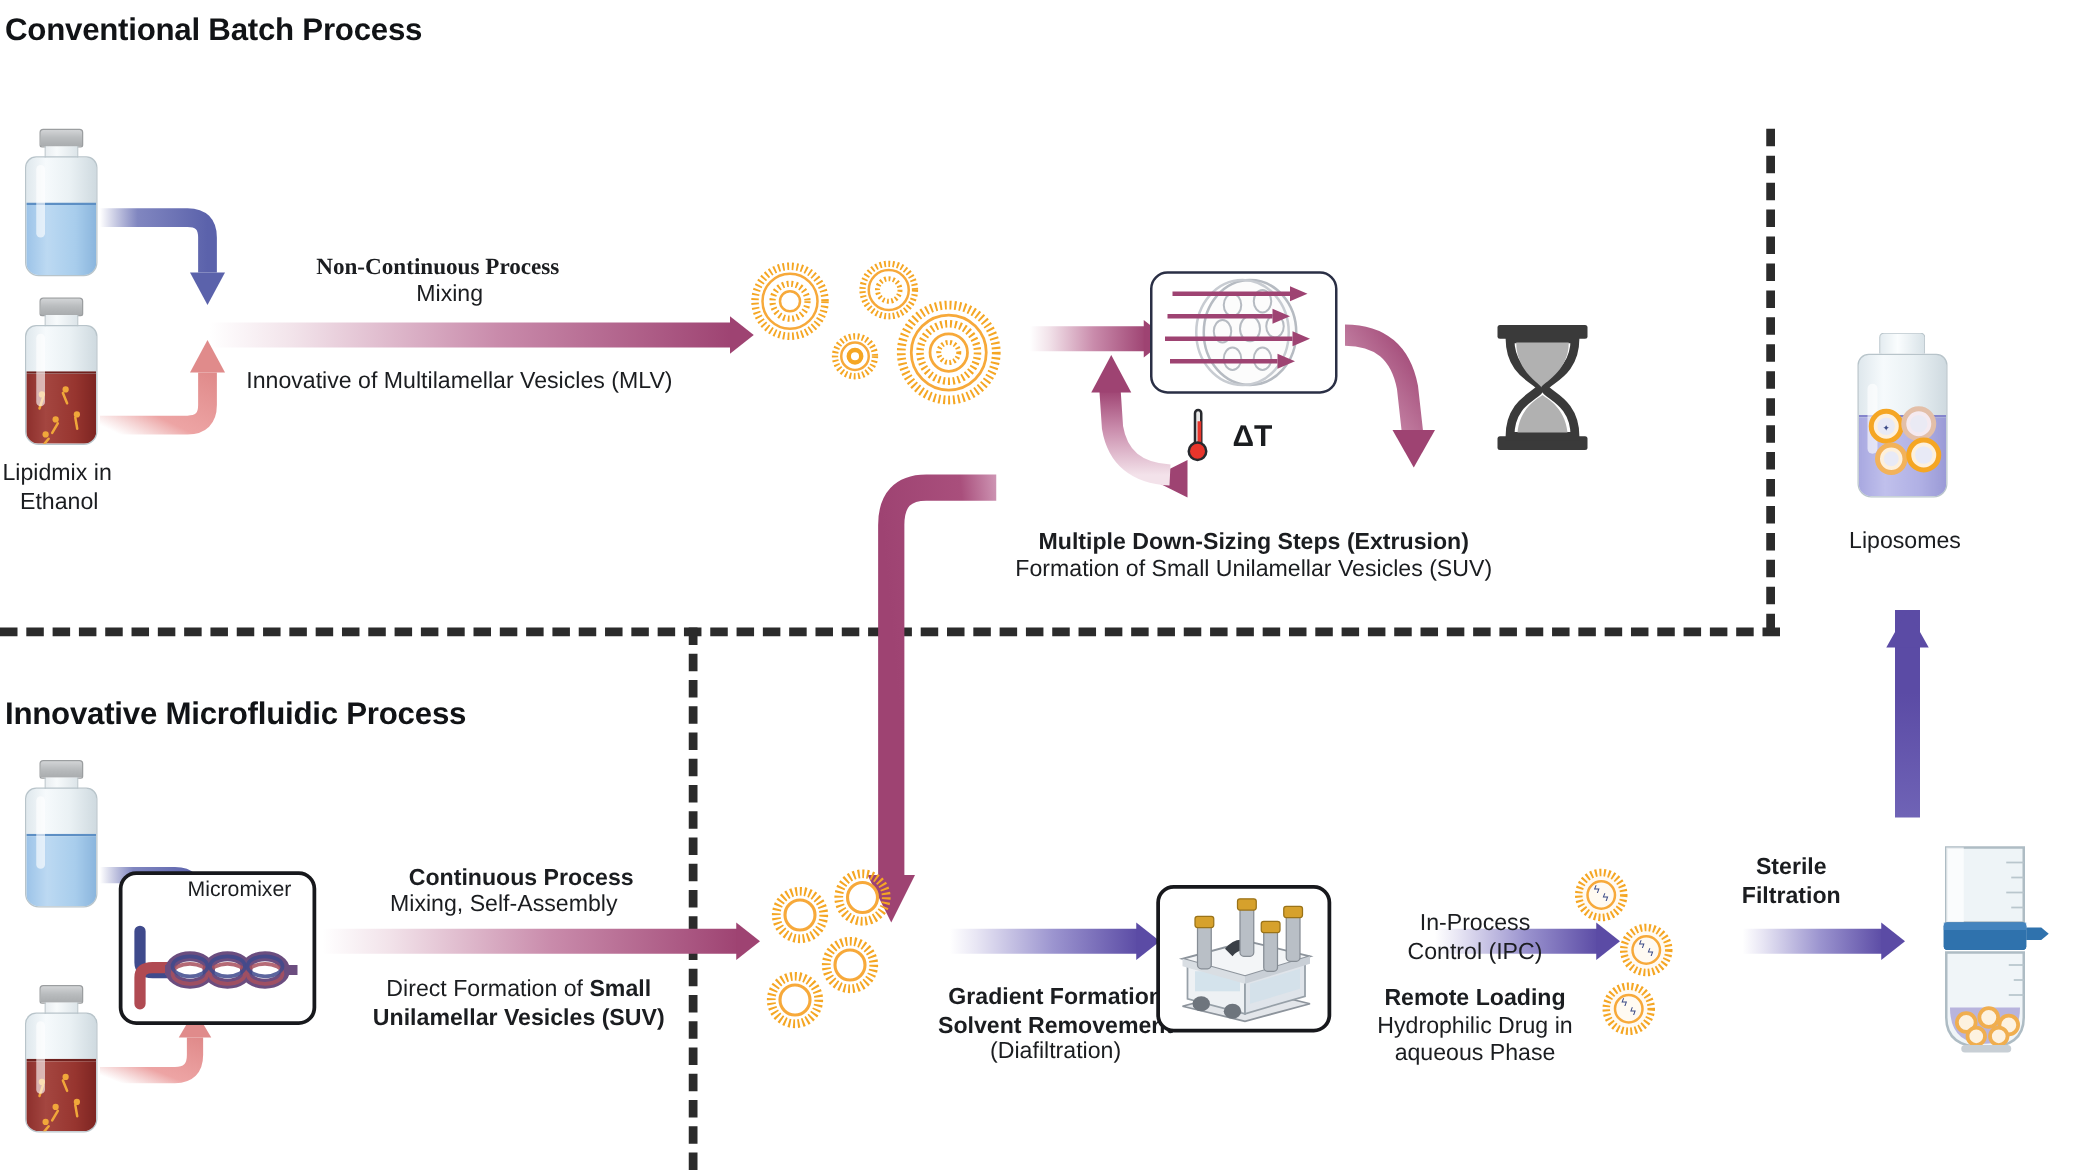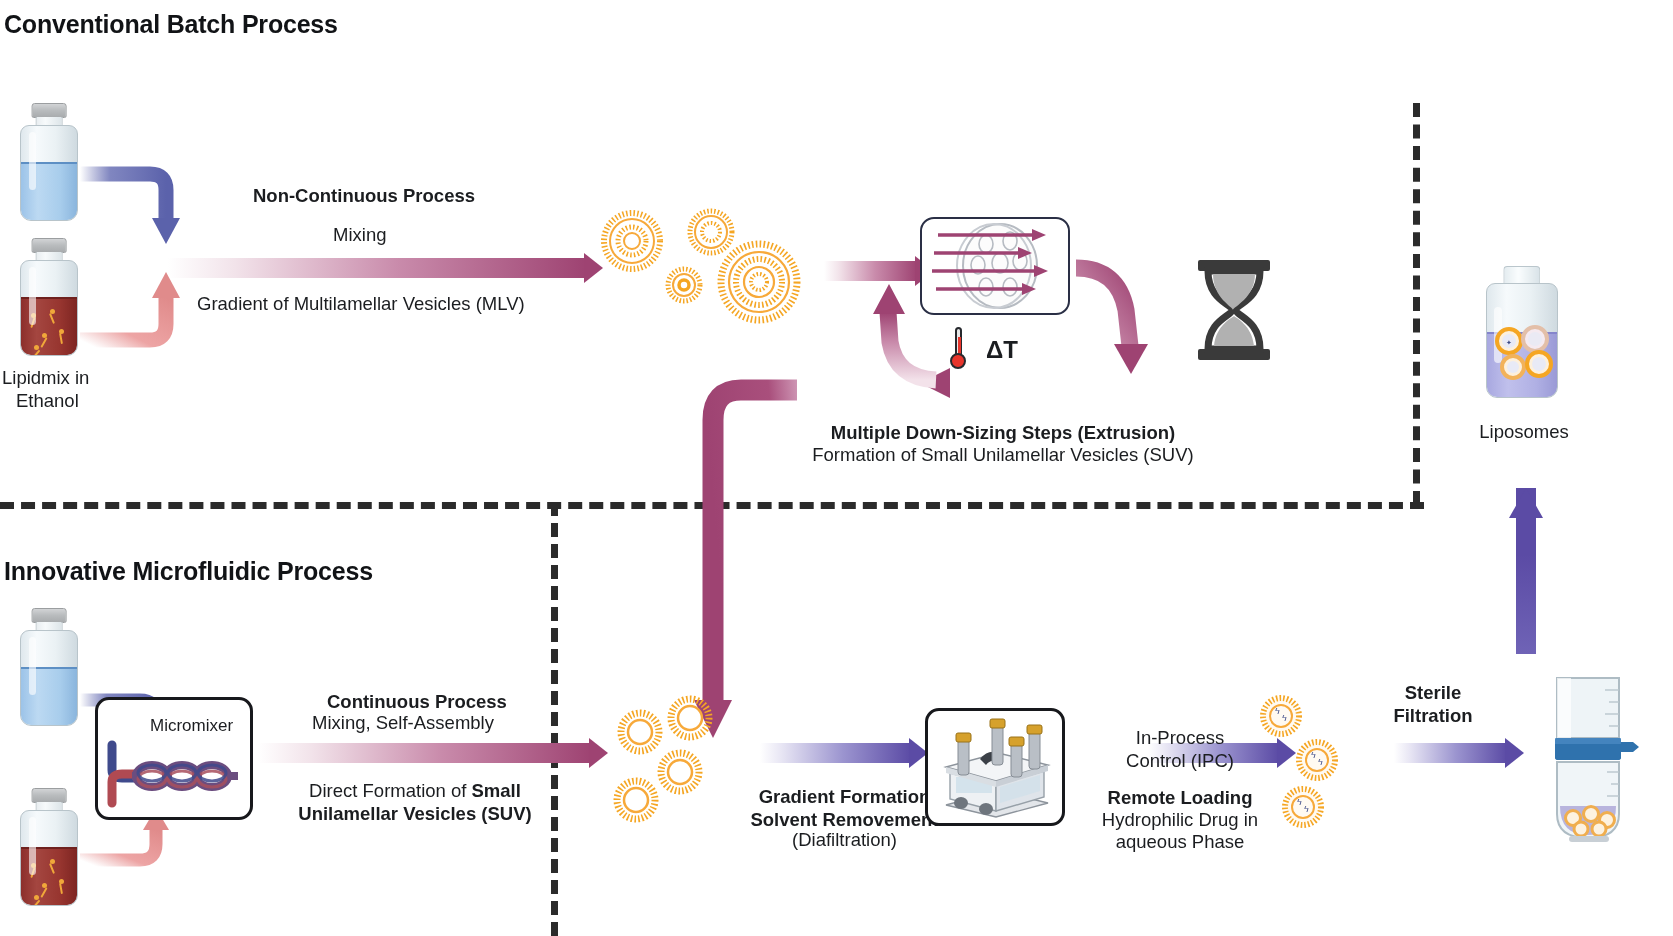--- a/index.html
+++ b/index.html
@@ -211,25 +211,25 @@
     </defs>
     <path d="M2,82 H72 Q88,82 88,66 V40" stroke="url(#redgrad)" stroke-width="15" fill="none"></path>
     <polygon points="74,40 102,40 88,14" fill="#e08b8b"></polygon>
   </svg>
 
   <div class="arrow-h" style="left:168px; top:253px; width:435px; height:30px;">
     <div class="shaft mag-grad" style="top:5px; bottom:5px;"></div>
     <div class="head head-mag" style="border-top-width:15px; border-bottom-width:15px;"></div>
   </div>
 
-  <div class="abs lbl b" style="left:253px; top:185px;">Non-Continuous Process</div>
+  <div class="abs lbl b" style="left:253px; top:203px;font-family:Liberation Serif, serif;">Non-Continuous Process</div>
   <div class="abs lbl" style="left:333px; top:224px;">Mixing</div>
 
   <div class="abs lbl left" style="left:197px; top:293px;">
-    <span>Gradient of </span><span style="font-weight:normal;">Multilamellar Vesicles (MLV)</span>
+    <span>Innovative of </span><span style="font-weight:normal;">Multilamellar Vesicles (MLV)</span>
   </div>
 
   <svg class="abs" style="left:596px; top:210px;" width="210" height="125">
     <g>
       <circle cx="36" cy="31" r="28" fill="none" stroke="#f5a623" stroke-width="6" stroke-dasharray="1.5 2.2"></circle>
       <circle cx="36" cy="31" r="22" fill="none" stroke="#f7a93a" stroke-width="2"></circle>
       <circle cx="36" cy="31" r="14" fill="none" stroke="#f5a623" stroke-width="5" stroke-dasharray="1.5 2.2"></circle>
       <circle cx="36" cy="31" r="8" fill="none" stroke="#f7a93a" stroke-width="2"></circle>
     </g>
     <g>
@@ -422,21 +422,21 @@
     <path d="M2,12 H62 Q78,12 78,28 V42" stroke="url(#bluegrad)" stroke-width="13" fill="none"></path>
     <polygon points="65,42 91,42 78,64" fill="#5b62ab"></polygon>
   </svg>
 
   <svg class="abs" style="left:78px; top:768px;" width="110" height="110">
     <path d="M2,92 H62 Q78,92 78,76 V62" stroke="url(#redgrad)" stroke-width="13" fill="none"></path>
     <polygon points="65,62 91,62 78,40" fill="#e08b8b"></polygon>
   </svg>
 
   <div class="rbox dark" style="left:95px; top:697px; width:158px; height:123px;">
-    <div class="abs lbl" style="left:52px; top:16px; font-size:17px;">Micromixer</div>
+    <div class="abs lbl" style="left:52px; top:2px; font-size:17px;">Micromixer</div>
     <svg width="154" height="119" style="position:absolute;left:0;top:0;">
       <g fill="none" stroke-width="9" stroke-linecap="round">
         <path d="M14,45 V70 Q14,78 24,78 H36" stroke="#3f4a8c"></path>
         <path d="M14,103 V82 Q14,74 24,74 H36" stroke="#b04a52"></path>
       </g>
       <g fill="none" stroke="#6b4d7f" stroke-width="8">
         <ellipse cx="54" cy="76" rx="16" ry="11"></ellipse>
         <ellipse cx="84" cy="76" rx="16" ry="11"></ellipse>
         <ellipse cx="114" cy="76" rx="16" ry="11"></ellipse>
         <path d="M34,76 H40"></path>

